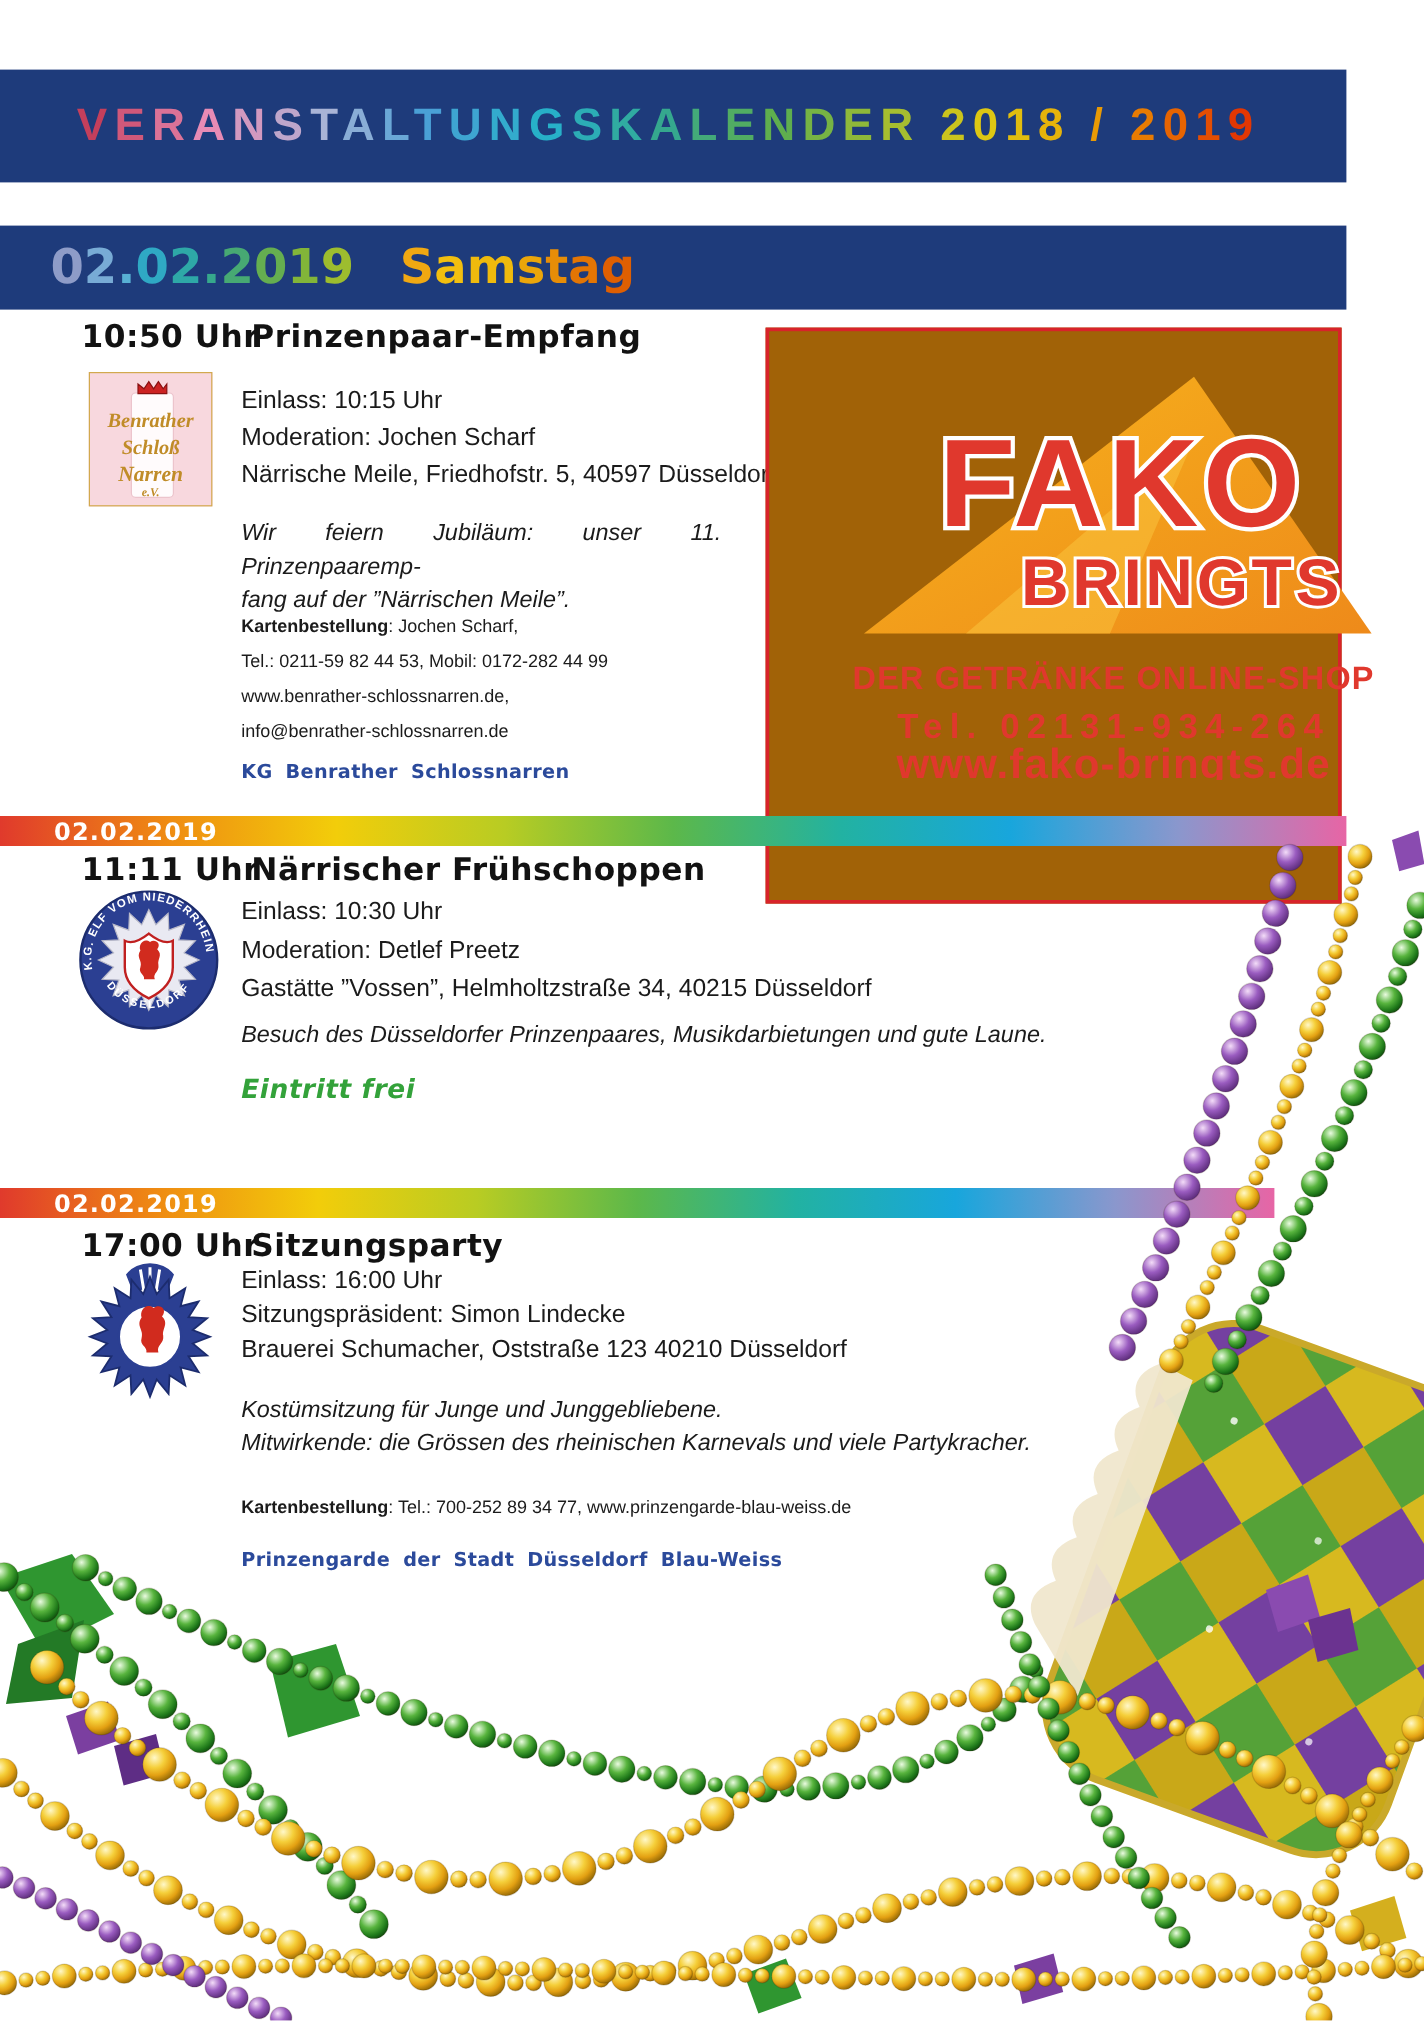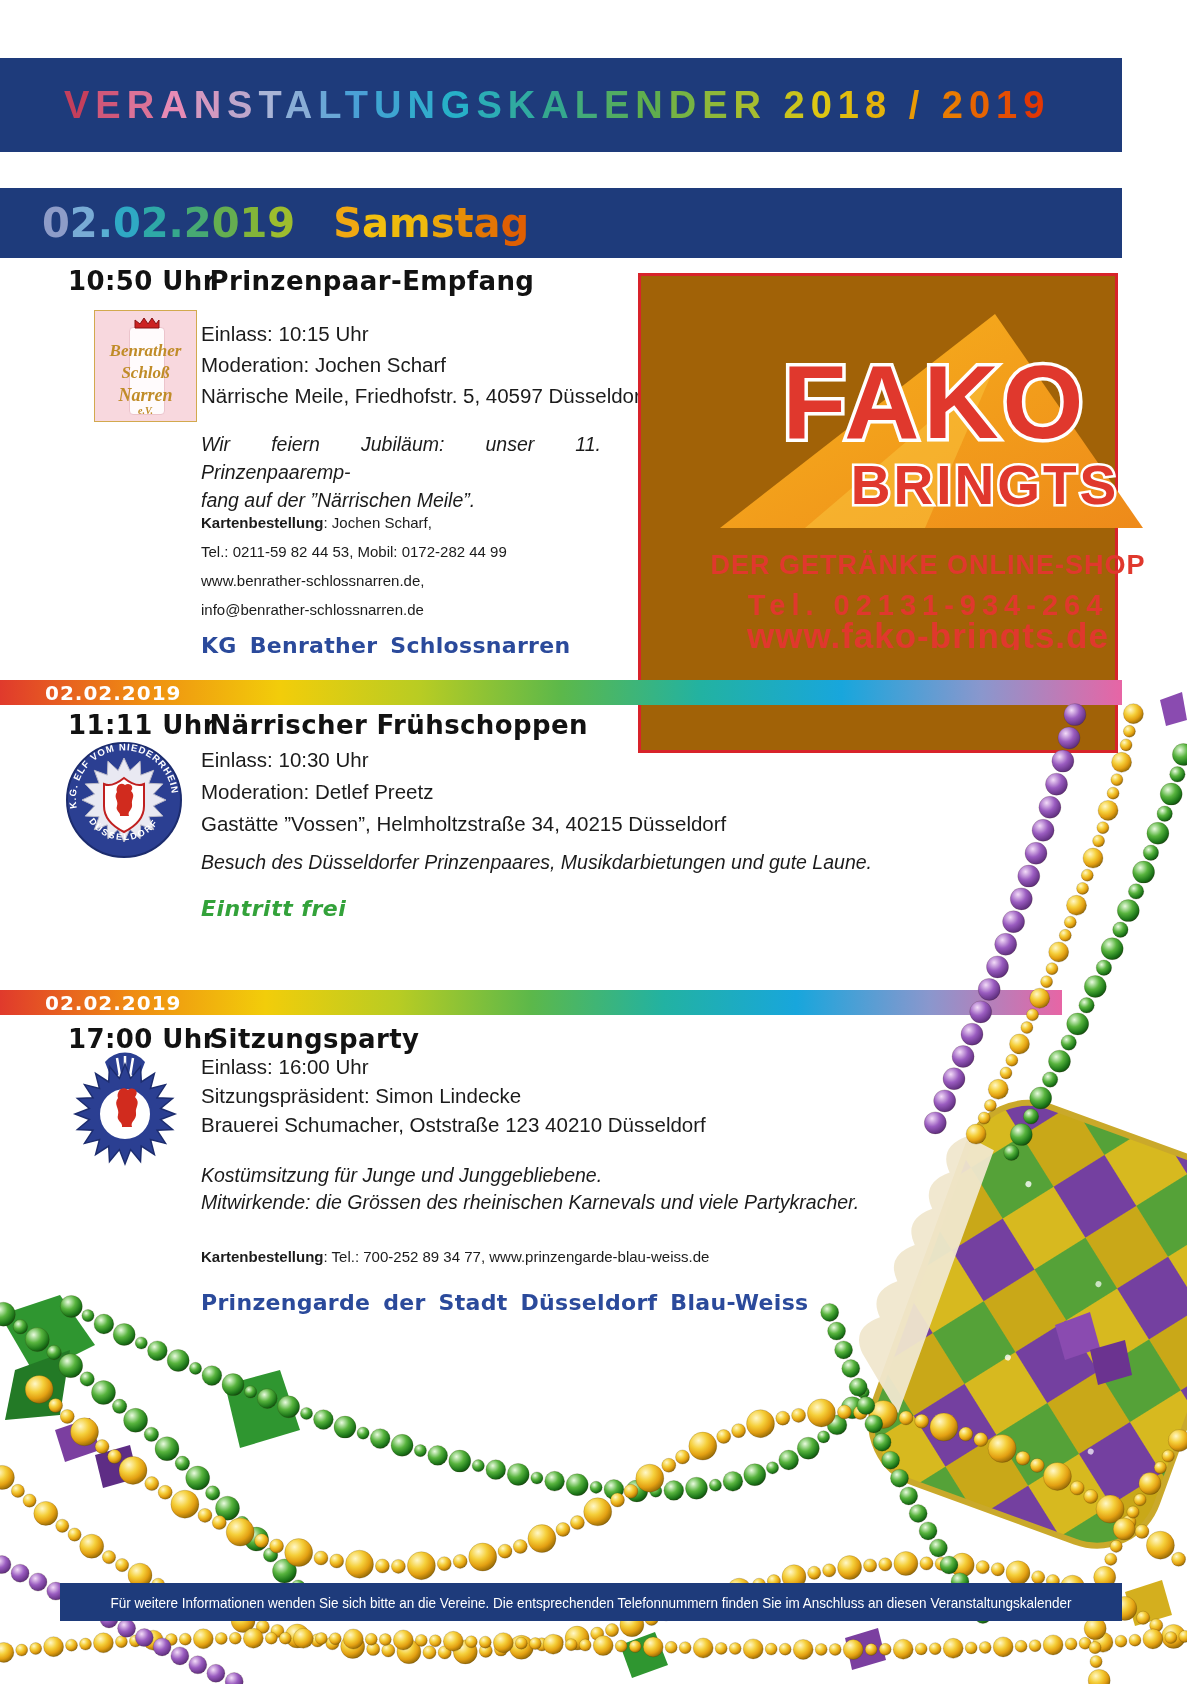--- a/index.html
+++ b/index.html
@@ -21,35 +21,35 @@
 
   .ev-head{position:absolute;left:68px;font-family:"DejaVu Sans",sans-serif;font-weight:bold;
            font-size:26px;color:#121212;letter-spacing:.4px;white-space:nowrap;}
   .ev-head .t{display:inline-block;width:132px;}
   .info{position:absolute;left:201px;font-size:20.5px;color:#1b1b1b;line-height:31px;white-space:nowrap;}
   .desc{position:absolute;left:201px;font-style:italic;font-size:19.5px;color:#1b1b1b;line-height:28px;}
   .desc .just{width:400px;text-align:justify;text-align-last:justify;}
   .tickets{position:absolute;left:201px;font-size:15px;color:#1b1b1b;line-height:29px;white-space:nowrap;}
   .tickets b{font-weight:bold;}
   .org{position:absolute;left:201px;font-family:"DejaVu Sans",sans-serif;font-weight:bold;
-       font-size:22px;color:#2b4a9b;word-spacing:5px;letter-spacing:.3px;white-space:nowrap;}
+       font-size:16px;color:#2b4a9b;word-spacing:5px;letter-spacing:.3px;white-space:nowrap;}
   .admission{position:absolute;left:201px;font-family:"DejaVu Sans",sans-serif;font-weight:bold;
              font-style:italic;font-size:22px;color:#33a23a;letter-spacing:.5px;}
 
   .divider{position:absolute;left:0;height:25px;display:flex;align-items:center;padding-left:45px;
            box-sizing:border-box;color:#fff;font-family:"DejaVu Sans",sans-serif;font-weight:bold;
            font-size:20px;letter-spacing:1px;}
   .div1{top:680px;width:1122px;}
   .div2{top:990px;width:1062px;}
 
   .fako{position:absolute;left:638px;top:273px;width:480px;height:480px;background:#a16207;
         border:3px solid #d8232a;box-sizing:border-box;padding-left:44px;}
 
   .logo1{position:absolute;left:74px;top:310px;width:103px;height:112px;background:#f8d8de;
-         border:1px solid #d2a94e;box-sizing:border-box;overflow:hidden;margin-left:20px;}
+         border:1px solid #d2a94e;box-sizing:border-box;overflow:hidden;}
   .logo1 .tower{position:absolute;left:34px;top:16px;width:34px;height:86px;background:rgba(255,255,255,.9);
          border:1px solid #ecc4cc;border-radius:4px;}
   .logo1 .l{position:absolute;width:100%;text-align:center;font-family:"Liberation Serif",serif;
          font-style:italic;font-weight:bold;color:#c08c28;}
   .logo1 .l1{top:30px;font-size:17px;}
   .logo1 .l2{top:52px;font-size:17px;}
   .logo1 .l3{top:74px;font-size:18px;}
   .logo1 .l4{top:94px;font-size:10px;text-align:center;}
   .logo2{position:absolute;left:64px;top:740px;width:120px;height:120px;}
   .logo3{position:absolute;left:72px;top:1048px;width:106px;height:120px;}
@@ -648,17 +648,14 @@
     <div class="tickets" style="top:1242px">
       <div>
         <b>Kartenbestellung</b><span>: Tel.: 700-252 89 34 77, www.prinzengarde-blau-weiss.de</span>
       </div>
     </div>
 
     <div class="org" style="top:1290px">Prinzengarde der Stadt Düsseldorf Blau-Weiss</div>
 
   </div>
 
-  <footer class="footer-bar" style="background: rgb(30, 59, 123);">
-    <span>Für weitere Informationen wenden Sie sich bitte an die Vereine. Die entsprechenden Telefonnummern finden Sie im Anschluss an diesen Veranstaltungskalender</span>
-  </footer>
 
 </div>
 
 </body></html>

